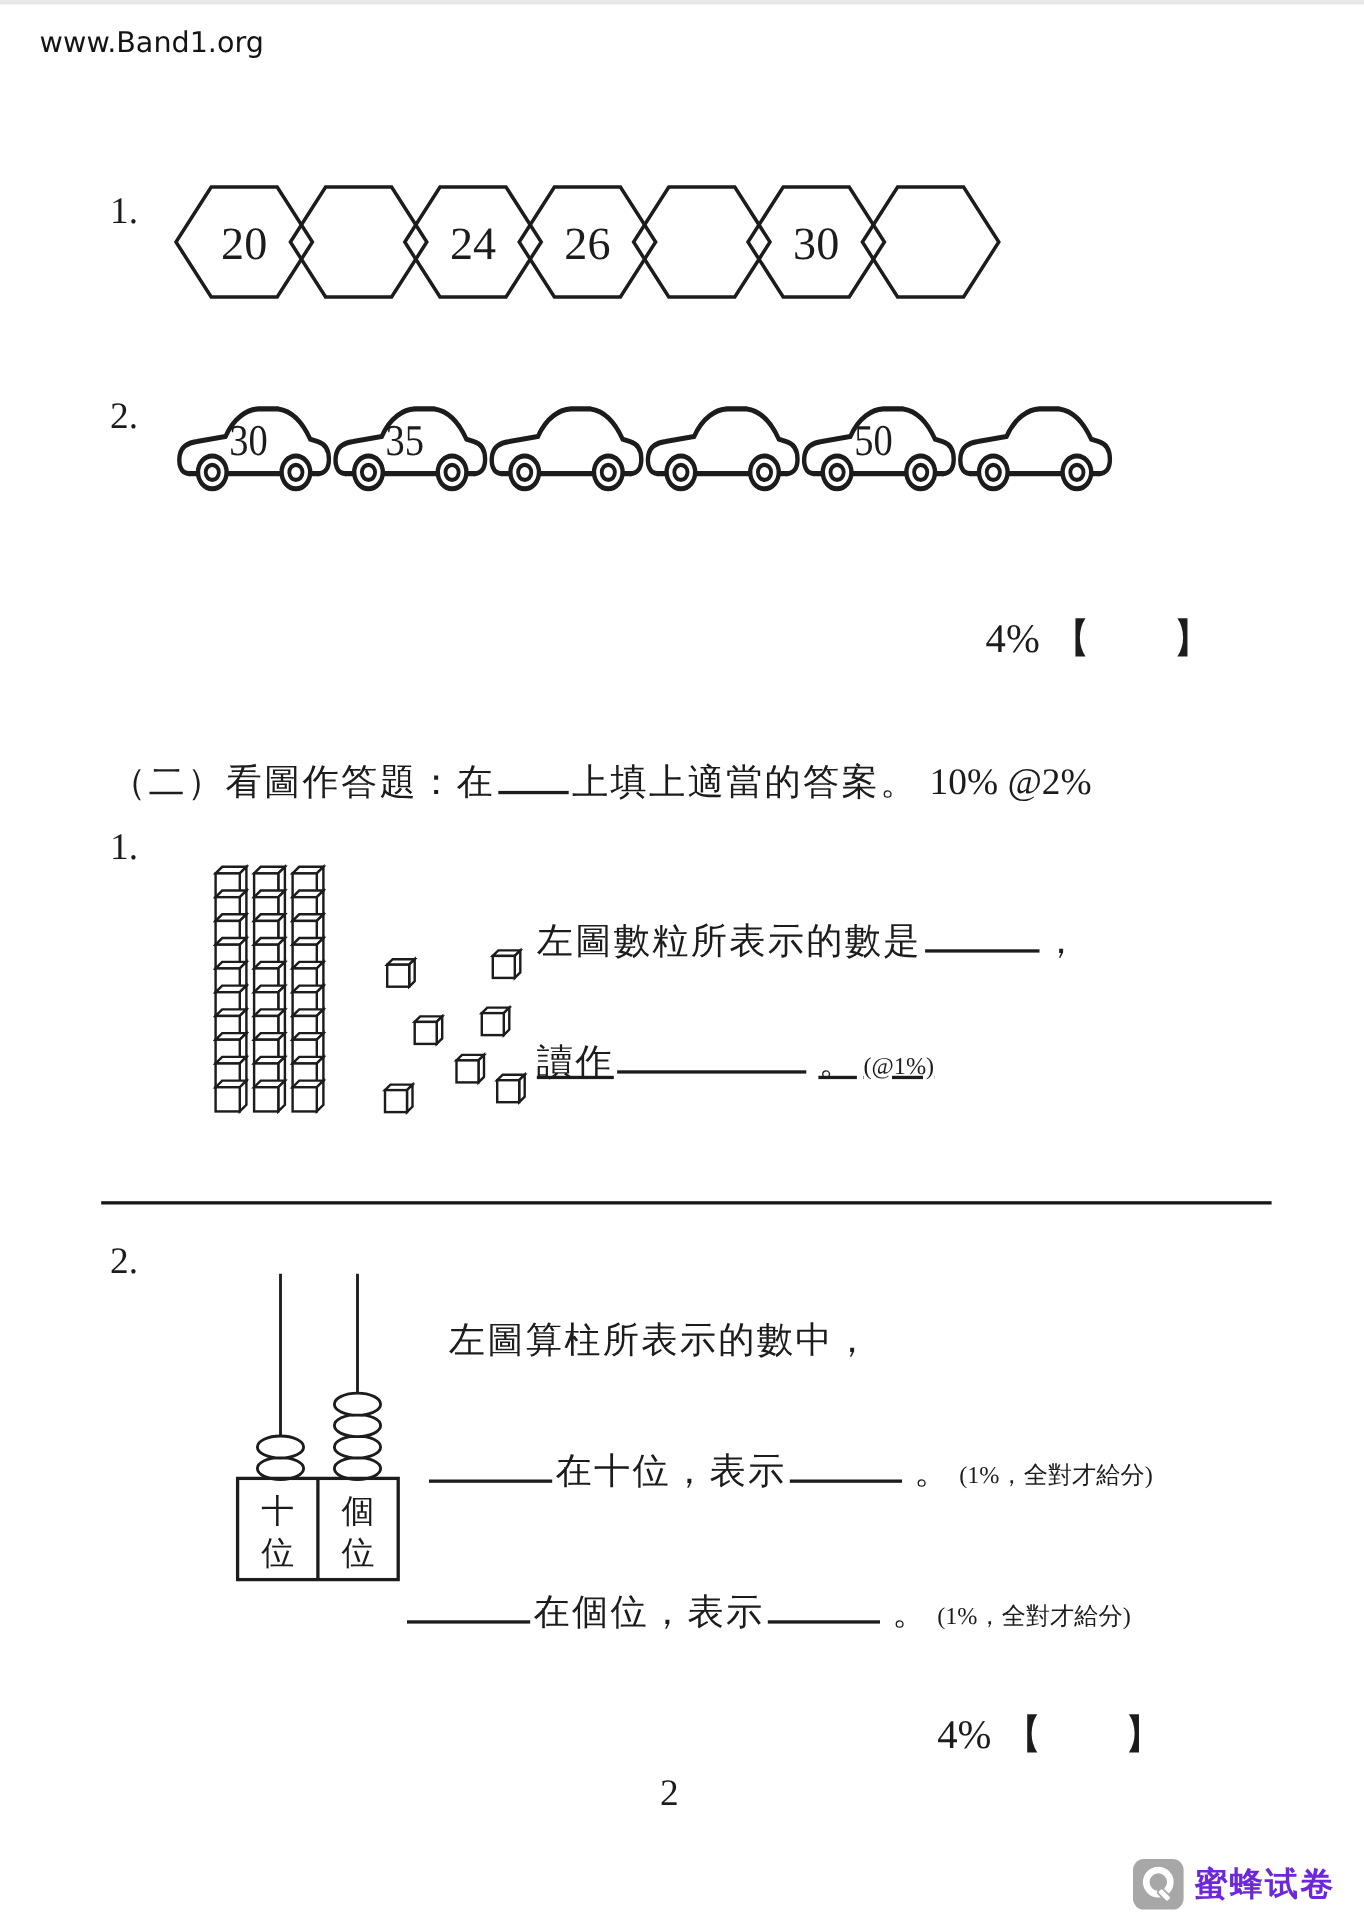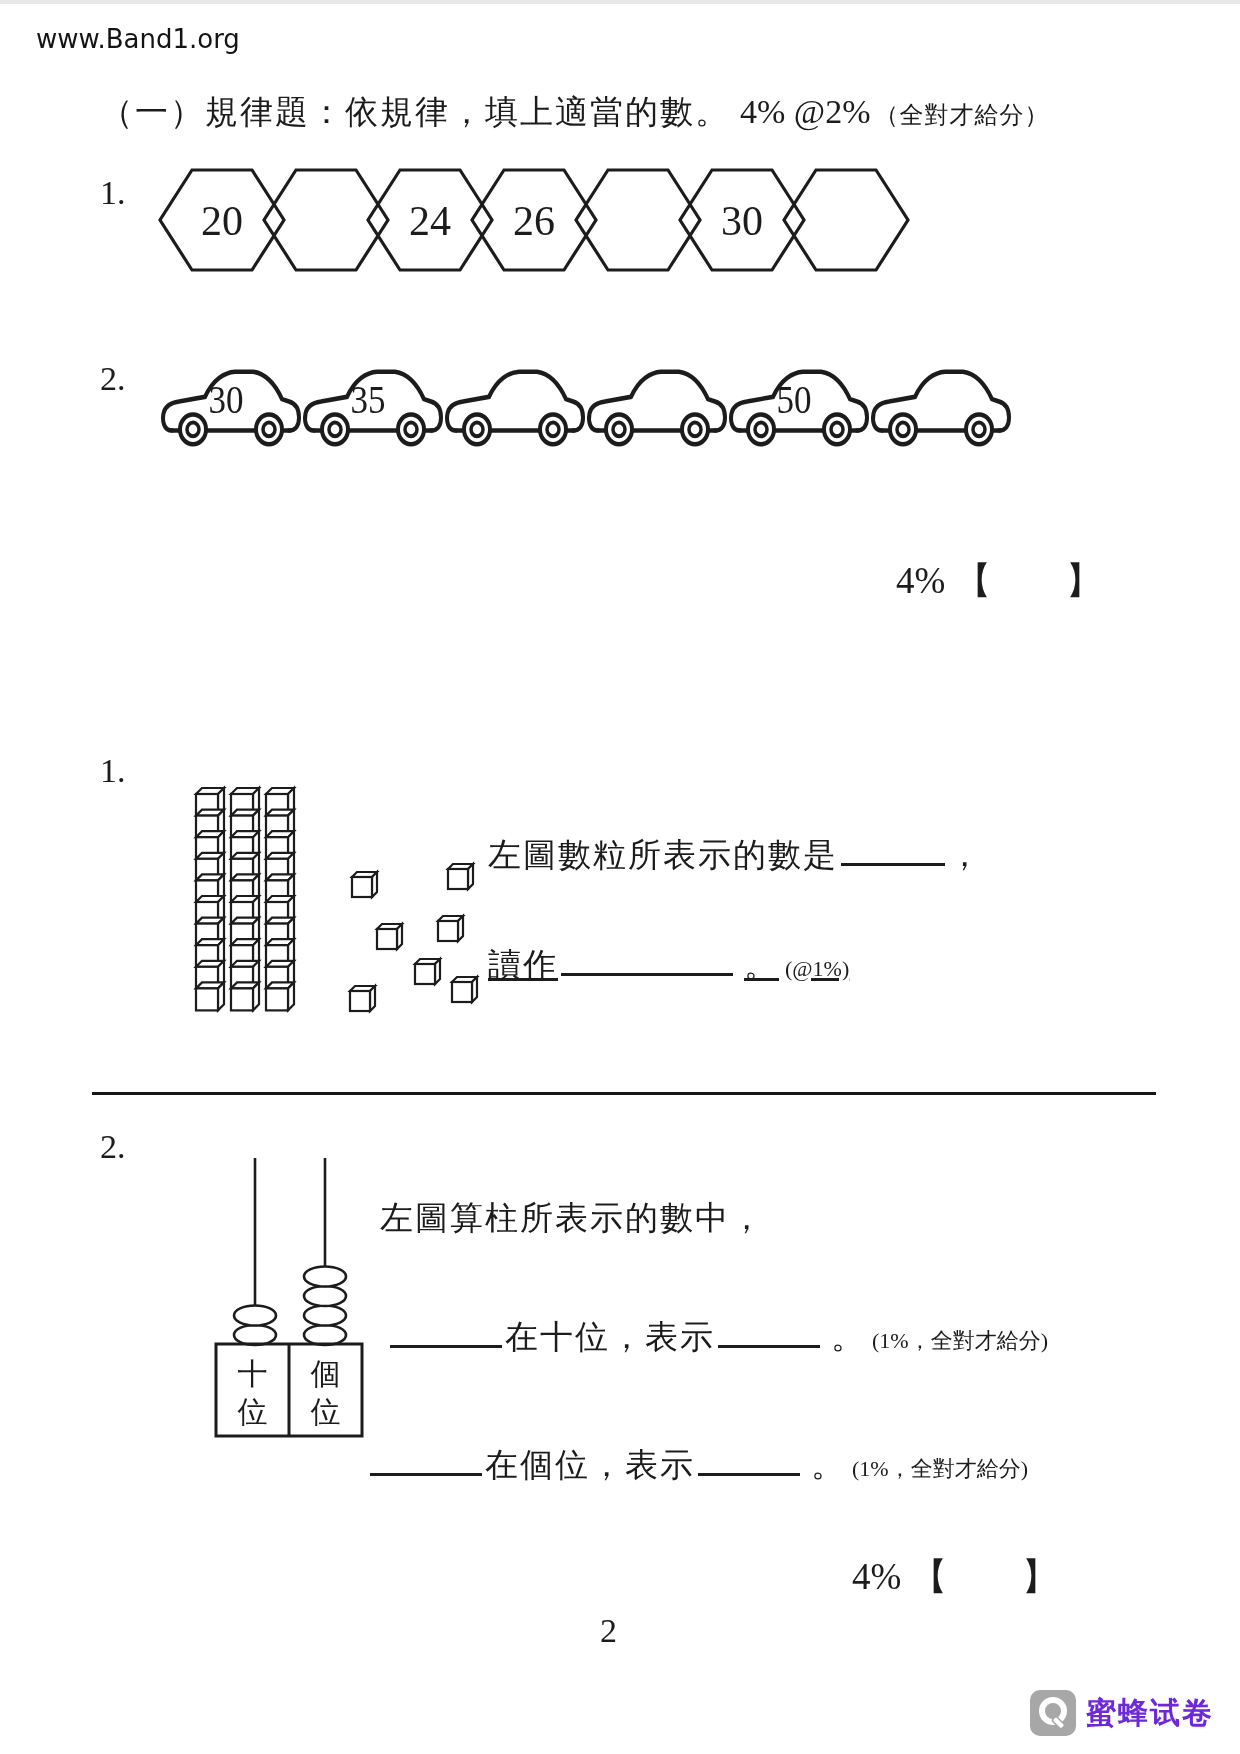--- a/index.html
+++ b/index.html
@@ -25,42 +25,39 @@
   #q3-label{left:100px;top:748px;}
   #q4-label{left:100px;top:1124px;}
   .score-row{font-size:37px;white-space:nowrap;}
   #score1{left:896px;top:552px;}
   #score2{left:852px;top:1548px;}
   .score-gap{display:inline-block;width:74px;}
   .blank{display:inline-block;border-bottom:3px solid #1c1c1c;height:1em;vertical-align:baseline;margin:0 3px;}
   .qline{font-size:33px;letter-spacing:2px;white-space:nowrap;}
   #q3-line1{left:488px;top:826px;}
   #q3-line2{left:488px;top:936px;text-decoration:underline;}
-  #q4-line1{left:380px;top:1192px;}
+  #q4-line1{left:408px;top:1192px;}
   #q4-line2{left:390px;top:1308px;}
   #q4-line3{left:370px;top:1436px;}
   .small-note{font-size:22px;letter-spacing:0;margin-left:6px;}
   .period{margin-left:8px;}
   #divider{left:92px;top:1088px;width:1064px;border-top:3px solid #161616;height:0;}
   #page-num{left:600px;top:1608px;font-size:34px;}
   #footer-logo{left:1030px;top:1686px;display:flex;align-items:center;gap:10px;}
   #logo-badge{width:46px;height:46px;background:#a7a7a7;border-radius:10px;display:flex;align-items:center;justify-content:center;}
   #logo-text{font-family:"Liberation Sans","DejaVu Sans",sans-serif;font-size:30px;font-weight:bold;color:#6d28d9;letter-spacing:2px;}
   svg{display:block;}
 </style>
 </head>
 <body>
 
 <div class="page">
 
   <div id="site-url" class="abs">www.Band1.org</div>
 
-  <div id="s1-title" class="abs sec-title">
-    <span>（一）規律題：依規律，填上適當的數。</span><span class="marks">4% @2%</span><span class="marks-note">（全對才給分）</span>
-  </div>
 
   <div id="q1-label" class="abs q-label">1.</div>
   <svg id="hex-svg" class="abs" style="left:158px;top:162px;" width="760" height="112" viewBox="0 0 760 112">
       <polygon points="34,4 94,4 126,54 94,104 34,104 2,54" fill="none" stroke="#1c1c1c" stroke-width="3.2"></polygon>
       <text x="64" y="69" text-anchor="middle" font-size="42" fill="#1c1c1c" font-family="&quot;Liberation Serif&quot;,&quot;DejaVu Serif&quot;,serif">20</text>
       <polygon points="138,4 198,4 230,54 198,104 138,104 106,54" fill="none" stroke="#1c1c1c" stroke-width="3.2"></polygon>
       <polygon points="242,4 302,4 334,54 302,104 242,104 210,54" fill="none" stroke="#1c1c1c" stroke-width="3.2"></polygon>
       <text x="272" y="69" text-anchor="middle" font-size="42" fill="#1c1c1c" font-family="&quot;Liberation Serif&quot;,&quot;DejaVu Serif&quot;,serif">24</text>
       <polygon points="346,4 406,4 438,54 406,104 346,104 314,54" fill="none" stroke="#1c1c1c" stroke-width="3.2"></polygon>
       <text x="376" y="69" text-anchor="middle" font-size="42" fill="#1c1c1c" font-family="&quot;Liberation Serif&quot;,&quot;DejaVu Serif&quot;,serif">26</text>
@@ -123,20 +120,23 @@
         <circle cx="109" cy="66" r="13" fill="#fff" stroke="#1c1c1c" stroke-width="4"></circle>
         <circle cx="109" cy="66" r="6" fill="#fff" stroke="#1c1c1c" stroke-width="3.5"></circle>
       </g>
     </svg>
 
   <div id="score1" class="abs score-row">
     <span>4%</span>
     <span>【</span><span class="score-gap"></span><span>】</span>
   </div>
 
+  <div id="s2-title" class="abs sec-title">
+    <span>（二）看圖作答題：在</span><span class="blank" style="width:64px;"></span><span>上填上適當的答案。</span><span class="marks">10% @2%</span>
+  </div>
 
   <div id="q3-label" class="abs q-label">1.</div>
   <svg id="blocks-svg" class="abs" style="left:182px;top:768px;" width="300" height="245" viewBox="0 0 300 245">
       <g>
         <polygon points="14,22 20,16 42,16 36,22" fill="#fff" stroke="#1c1c1c" stroke-width="2.2"></polygon>
         <polygon points="36,22 42,16 42,38 36,44" fill="#fff" stroke="#1c1c1c" stroke-width="2.2"></polygon>
         <rect x="14" y="22" width="22" height="22" fill="#fff" stroke="#1c1c1c" stroke-width="2.2"></rect>
       </g>
       <g>
         <polygon points="14,43.6 20,37.6 42,37.6 36,43.6" fill="#fff" stroke="#1c1c1c" stroke-width="2.2"></polygon>

